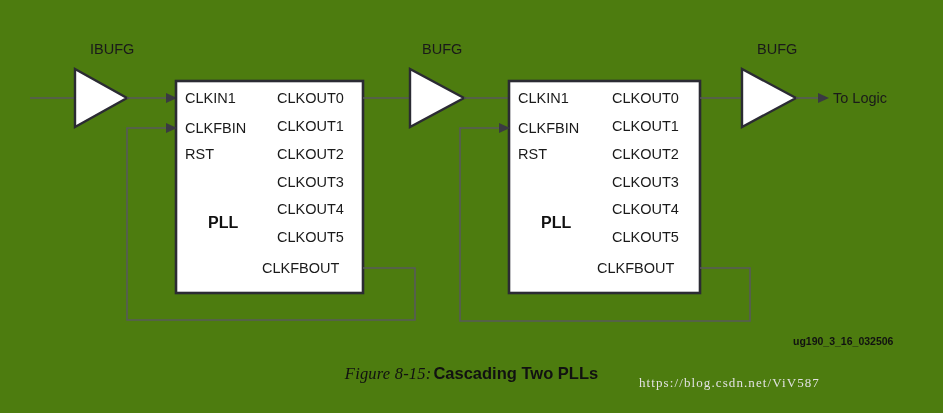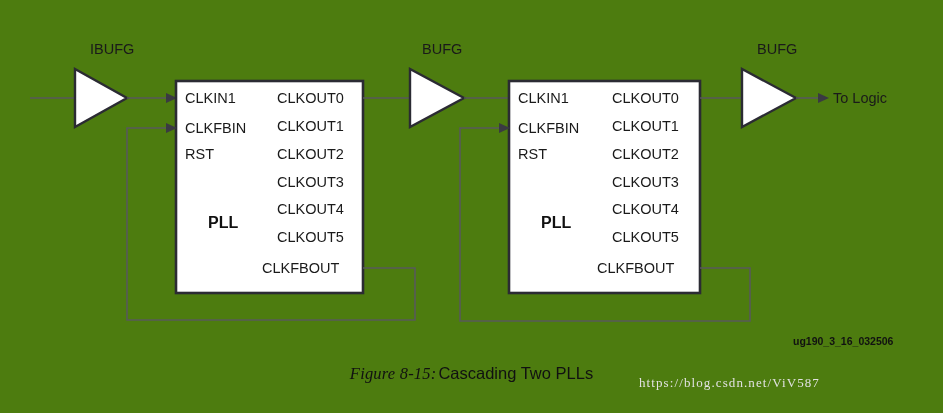--- a/index.html
+++ b/index.html
@@ -78,21 +78,21 @@
   }
   #caption .cap-label {
     font-family: "Liberation Serif", serif;
     font-style: italic;
     font-size: 16.5px;
     color: #111111;
     letter-spacing: 0.2px;
   }
   #caption .cap-title {
     font-family: "Liberation Sans", sans-serif;
-    font-weight: normal;
+    font-weight: bold;
     font-size: 16.5px;
     color: #111111;
     margin-left: 2px;
   }
   #watermark {
     position: absolute;
     left: 639px;
     top: 375px;
     font-family: "Liberation Serif", serif;
     font-size: 13px;

